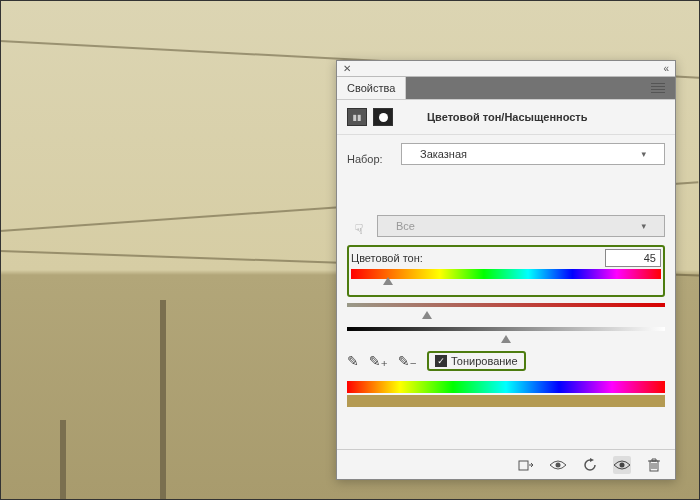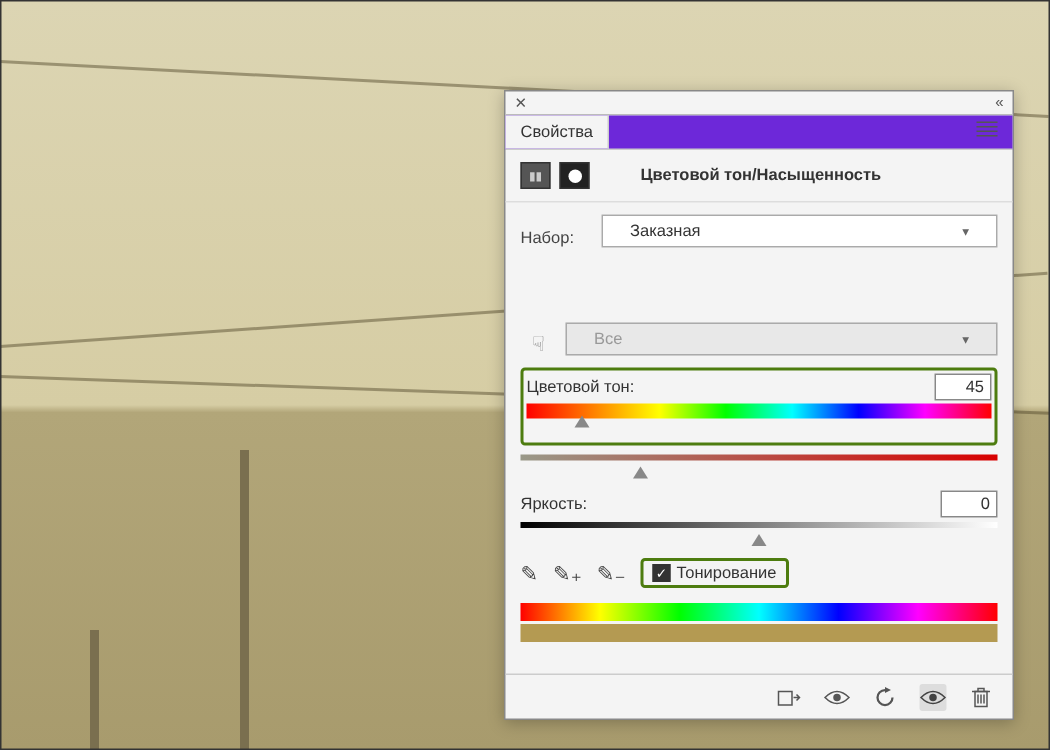--- a/index.html
+++ b/index.html
@@ -4,37 +4,37 @@
 <style>
 * { box-sizing: border-box; margin: 0; padding: 0; font-family: Tahoma, Arial, sans-serif; }
 body { width: 700px; height: 500px; overflow: hidden; background: #c2b994; position: relative; }
 .bg { position: absolute; inset: 0; background: linear-gradient(to bottom, #dcd5b3 0%, #d6cda4 54%, #b2a679 55%, #a89b6d 100%); }
 .wire { position:absolute; left:0; right:0; height:2px; background:rgba(90,80,50,.5); transform-origin:left center; }
 .pole { position:absolute; width:6px; background:#7a6f4f; bottom:0; }
 .border { position:absolute; inset:0; border:1px solid #333; pointer-events:none; }
 .panel { position:absolute; top:60px; left:336px; width:340px; height:420px; background:#f4f4f4; border:1px solid #888; box-shadow:0 2px 10px rgba(0,0,0,.25); font-size:11px; color:#333; }
 .titlebar { height:16px; display:flex; align-items:center; justify-content:space-between; padding:0 6px; border-bottom:1px solid #bbb; }
 .close-x { font-size:10px; color:#555; cursor:pointer; }
-.tabrow { display:flex; align-items:flex-start; justify-content:space-between; border-bottom:1px solid #ccc; padding:0 6px 0 0; background:#6d28d9; }
+.tabrow { display:flex; align-items:center; justify-content:space-between; border-bottom:1px solid #ccc; padding:0 6px 0 0; background:#737373; }
 .tab { padding:5px 10px; background:#f4f4f4; border-right:1px solid #ccc; font-size:11px; }
 .hamb { display:flex; flex-direction:column; gap:2px; padding:4px; cursor:pointer; }
 .hamb span { width:14px; height:1px; background:#555; }
 .hdr { display:flex; align-items:center; gap:6px; padding:8px 10px; border-bottom:1px solid #ddd; }
 .icon-box { width:20px; height:18px; background:#555; border:1px solid #333; display:flex; align-items:center; justify-content:center; font-size:8px; color:#ccc; }
 .mask-box { width:20px; height:18px; background:#222; border:1px solid #333; display:flex; align-items:center; justify-content:center; }
 .mask-box::after { content:""; width:9px; height:9px; border-radius:50%; background:#fff; }
 .hdr-t { font-weight:bold; font-size:11px;padding-left:28px; }
 .body { padding:8px 10px; }
 .row { display:flex; align-items:flex-end; gap:6px; margin-bottom:8px; }
 .lbl { width:48px; font-size:11px; color:#444; }
 .select { flex:1; height:22px; border:1px solid #aaa; background:#fff; display:flex; align-items:center; padding:0 18px; justify-content:space-between; font-size:11px; }
 .select.disabled { background:#e8e8e8; color:#999;margin-top:42px; }
 .chev { font-size:9px; color:#666; }
 .slab { display:flex; justify-content:space-between; align-items:center; margin-bottom:2px; }
-.numbox { width:38px; height:18px; border:1px solid #888; background:#fff; text-align:right; padding:0 4px; font-size:11px; line-height:16px; }
+.numbox { width:56px; height:18px; border:1px solid #888; background:#fff; text-align:right; padding:0 4px; font-size:11px; line-height:16px; }
 .track { height:10px; position:relative; margin-bottom:14px; }
 .hue { background: linear-gradient(to right, red, #ff8000, yellow, lime, cyan, blue, magenta, red); height:10px; }
 .grad-sat { background: linear-gradient(to right, #998, #d80000); height:4px; margin-top:3px; }
 .grad-br { background: linear-gradient(to right, #000, #fff); height:4px; margin-top:3px; }
 .thumb { position:absolute; top:8px; width:0; height:0; border-left:5px solid transparent; border-right:5px solid transparent; border-bottom:8px solid #888; transform:translateX(-5px); }
 .hi { border:2px solid #4d7c0f; border-radius:3px; padding:2px; margin-bottom:6px; }
 .eyedrop-row { display:flex; align-items:center; gap:10px; margin:10px 0; }
 .eyed { font-size:14px; color:#444; cursor:pointer; }
 .chk { display:flex; align-items:center; gap:4px; }
 .chkbox { width:12px; height:12px; border:1px solid #333; background:#333; color:#fff; font-size:9px; text-align:center; line-height:10px; }
@@ -99,24 +99,20 @@
         <div class="hue"></div>
         <div class="thumb" style="left:12%;"></div>
       </div>
     </div>
 
     <div class="track">
       <div class="grad-sat"></div>
       <div class="thumb" style="left:25%;"></div>
     </div>
 
-    <div class="slab">
-      <span>Яркость:</span>
-      <div class="numbox">0</div>
-    </div>
     <div class="track">
       <div class="grad-br"></div>
       <div class="thumb" style="left:50%;"></div>
     </div>
 
     <div class="eyedrop-row">
       <span class="eyed">✎</span>
       <span class="eyed">✎₊</span>
       <span class="eyed">✎₋</span>
       <div class="hi" style="margin:0; padding:2px 6px;">

